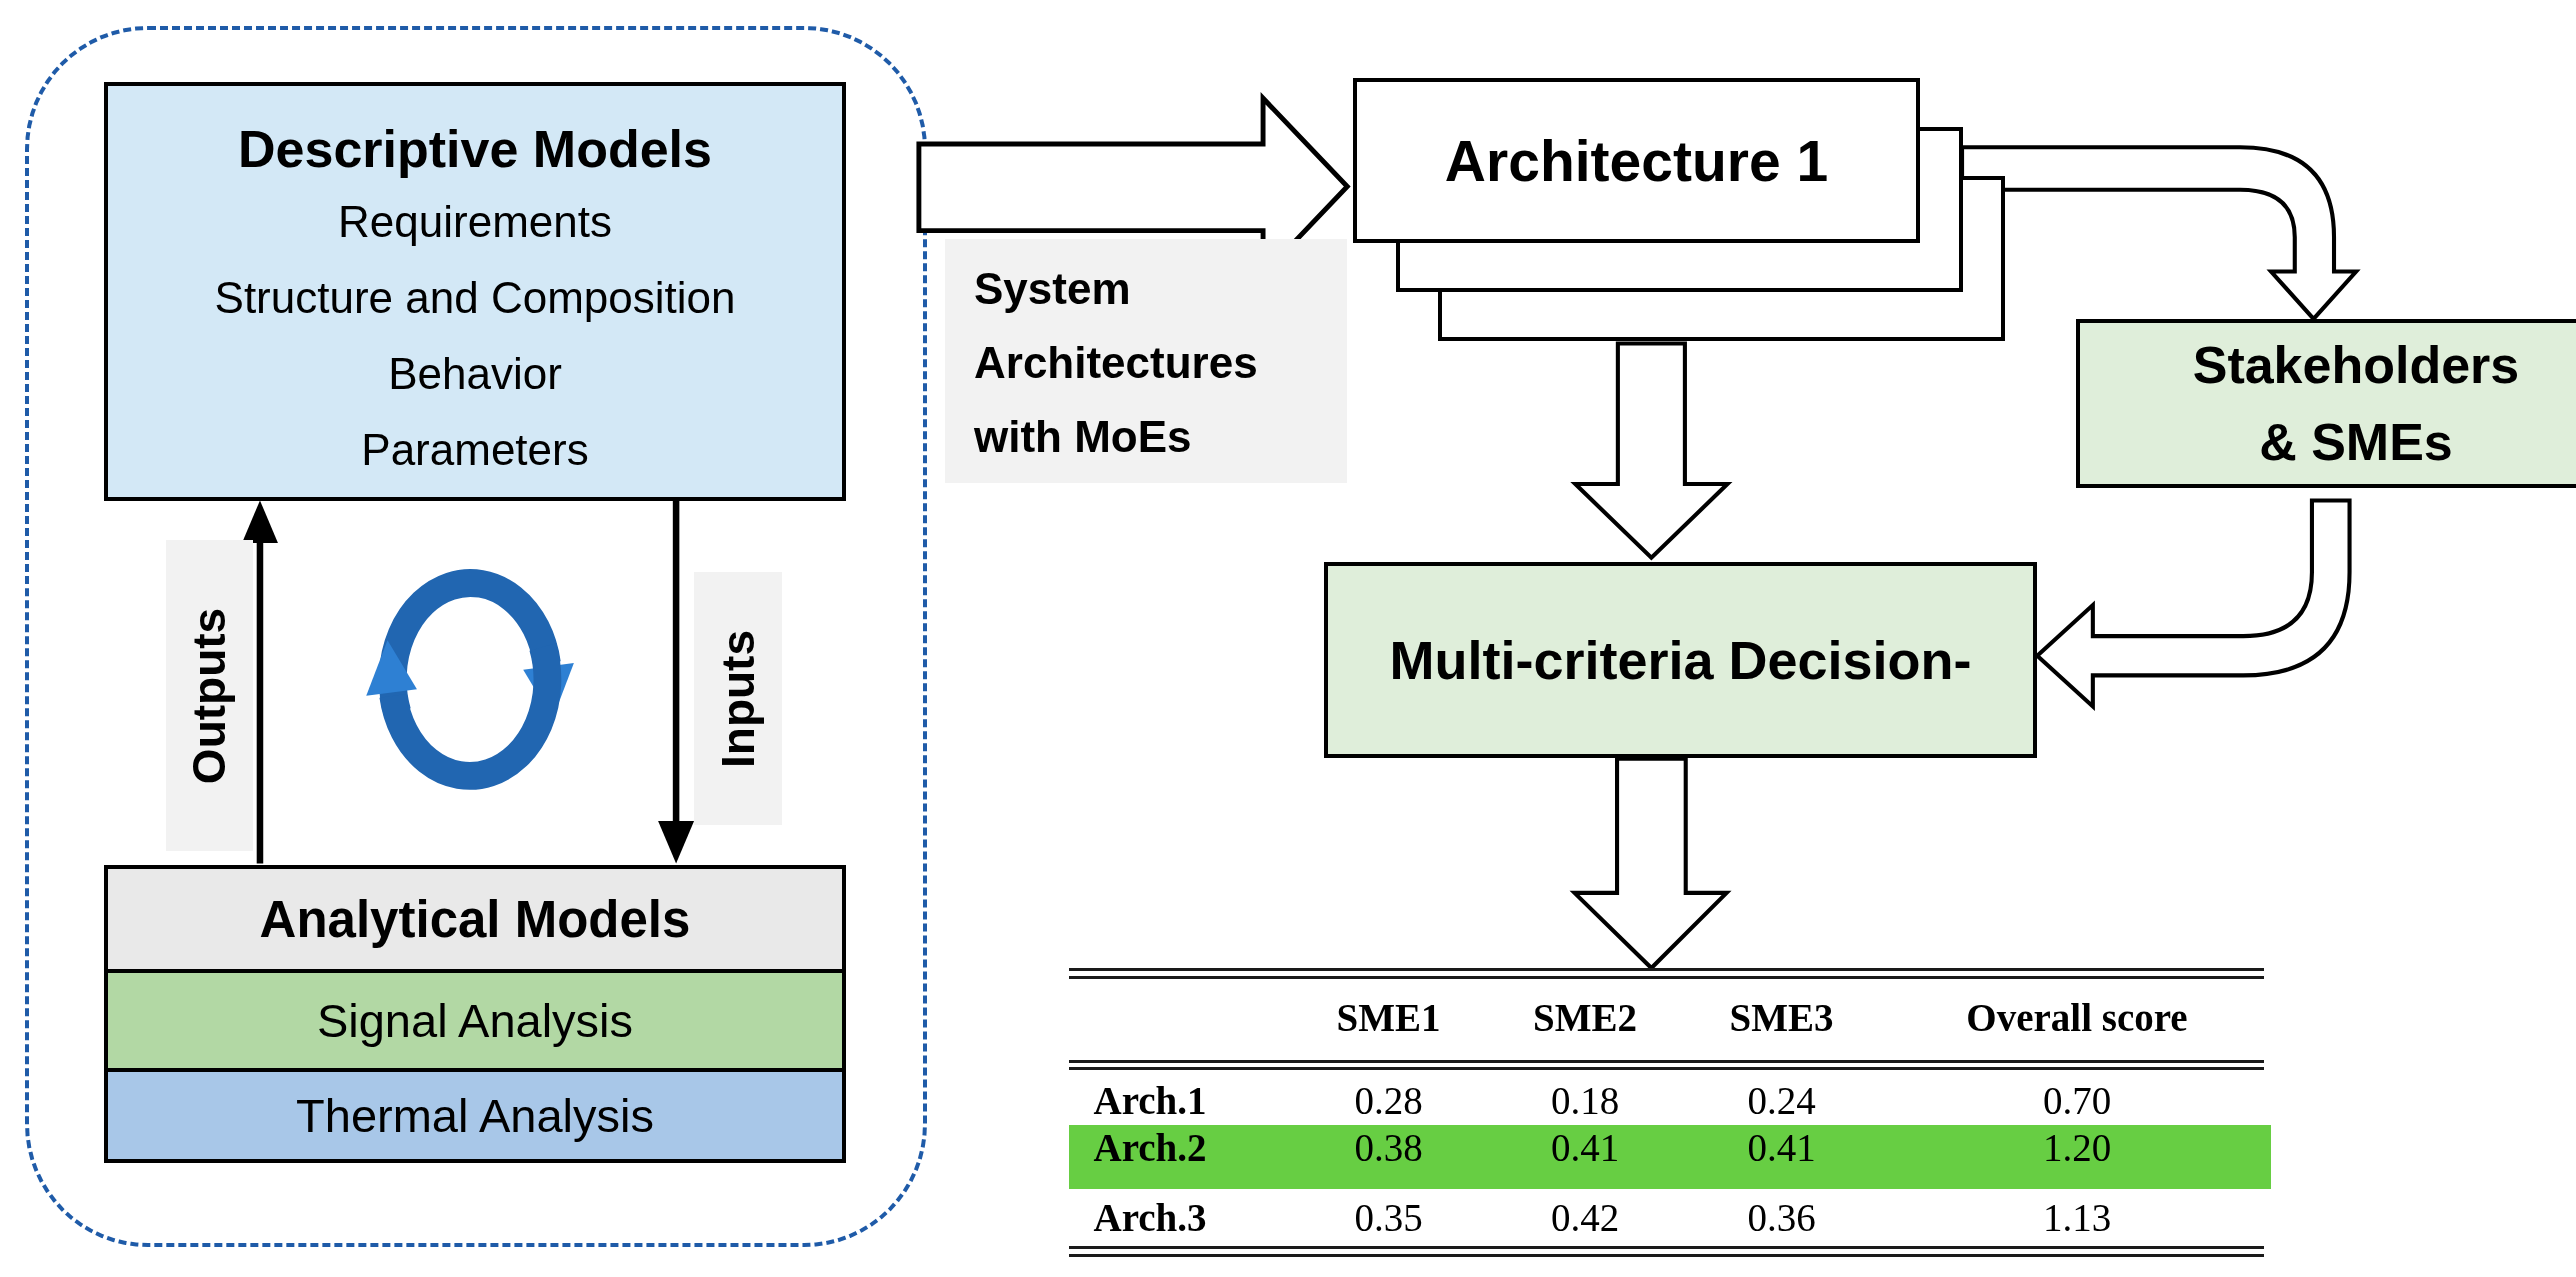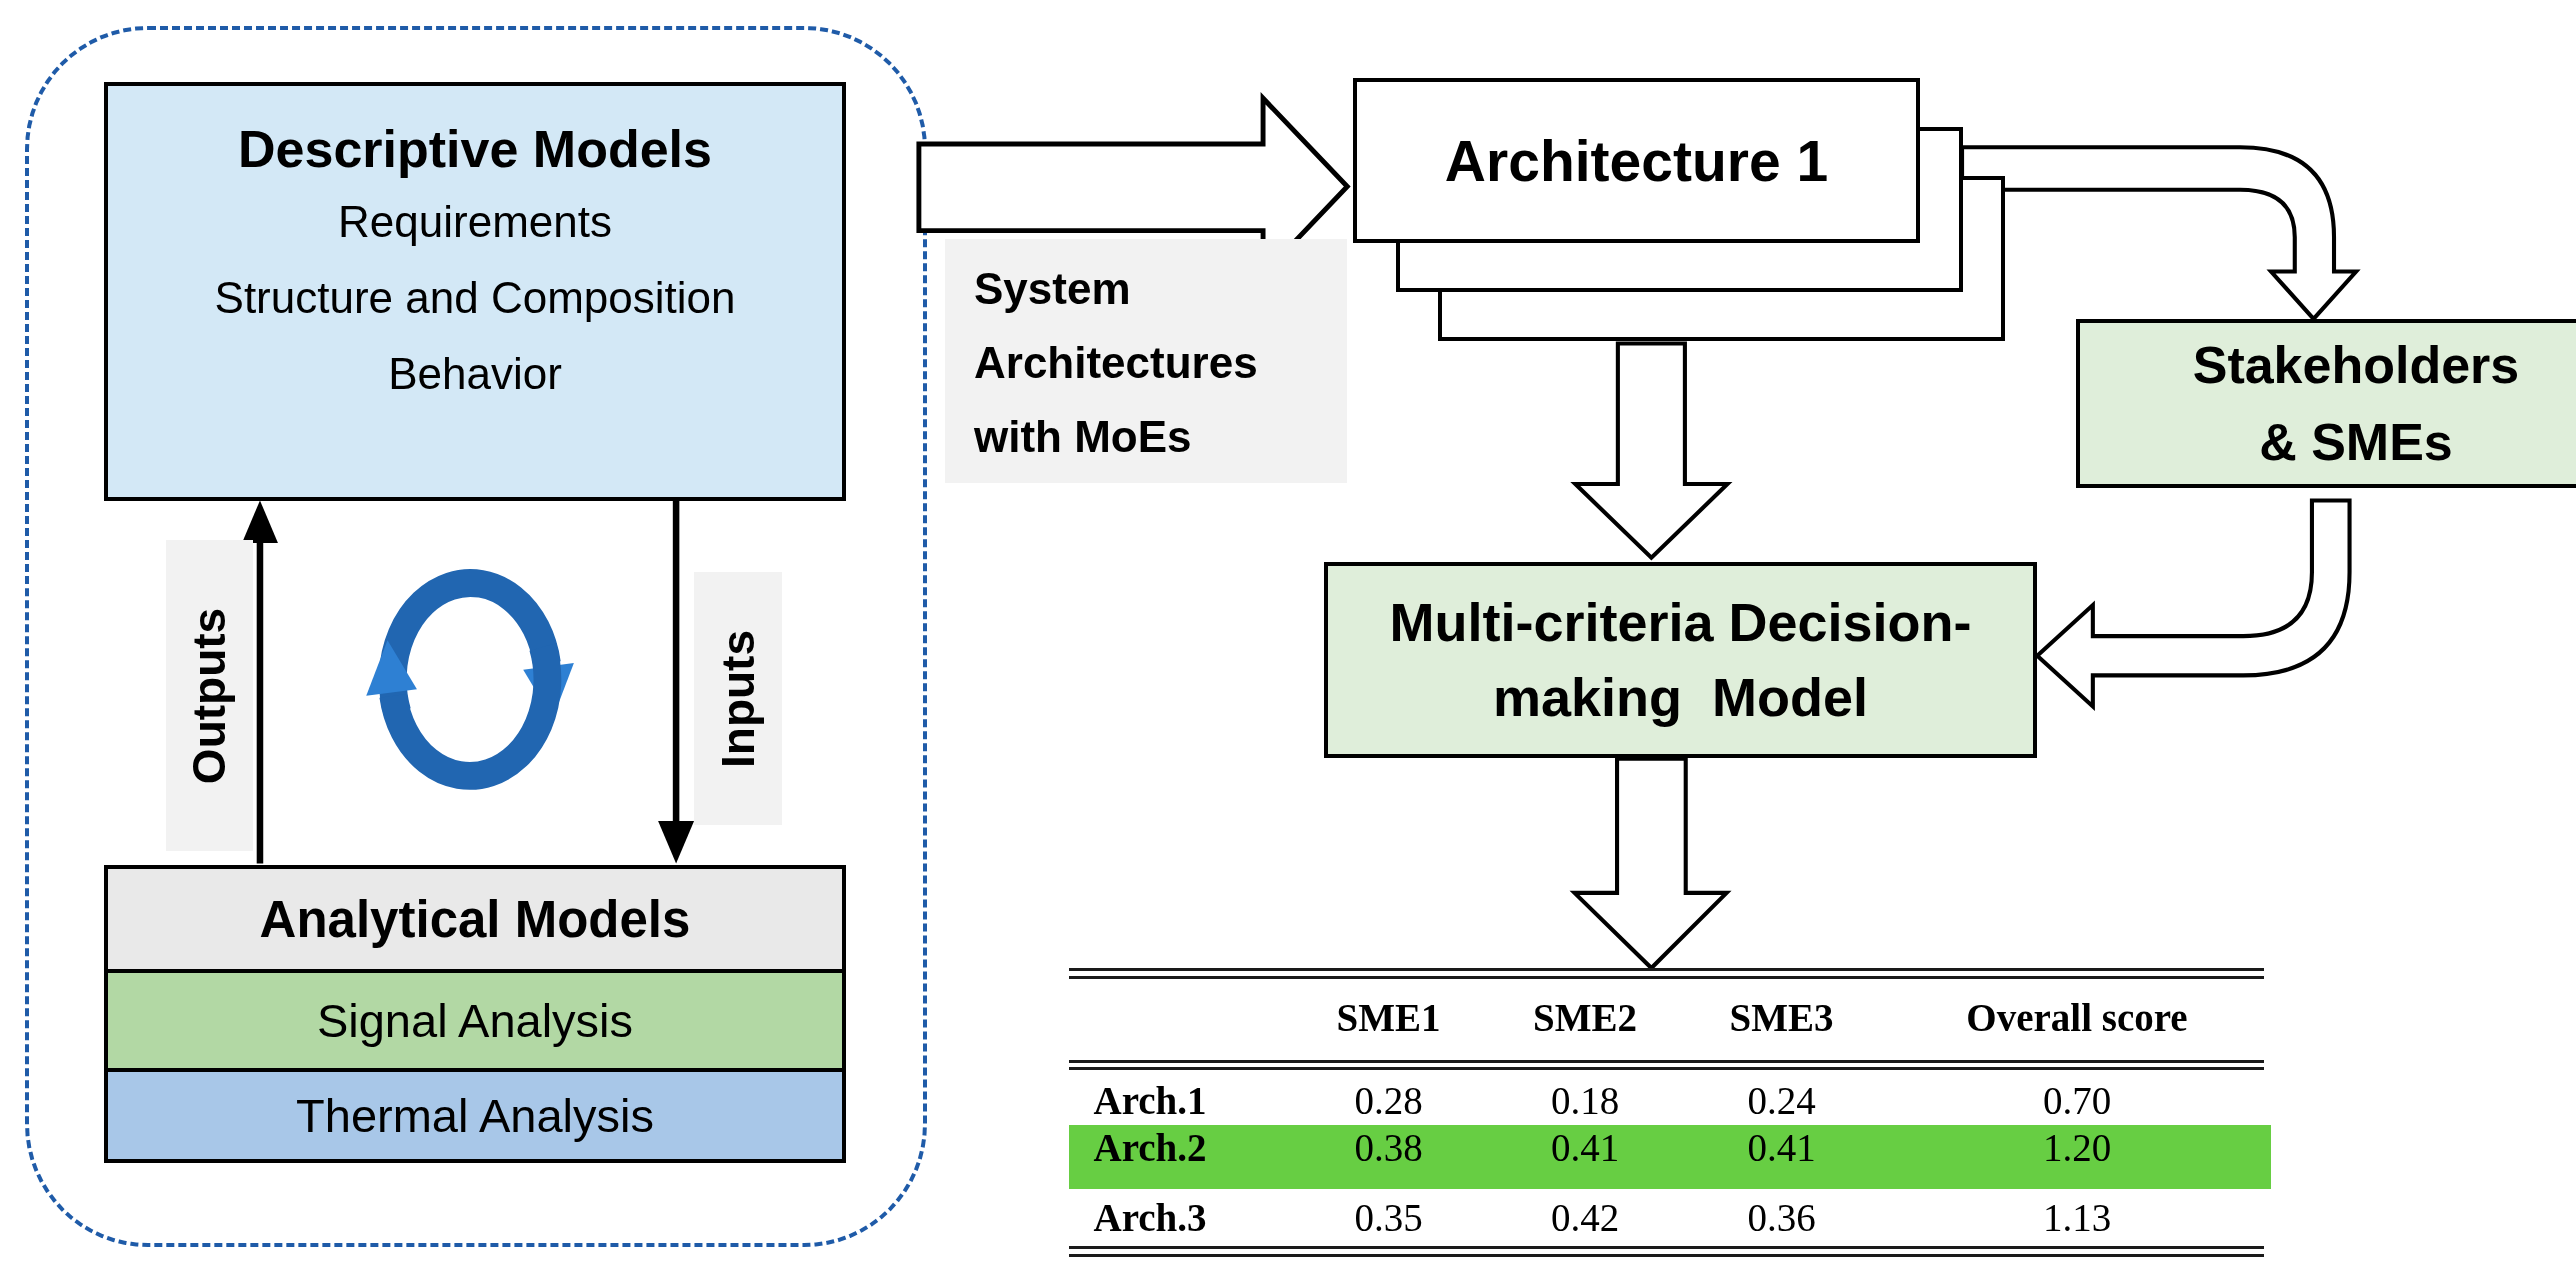--- a/index.html
+++ b/index.html
@@ -88,20 +88,21 @@
       <polygon points="190,136 252,128 226,196" fill="#2e80d3"></polygon>
     </g>
   </g>
 </svg>
 
 <div class="abs descriptive">
   <div class="title">Descriptive Models</div>
   <div class="item">Requirements</div>
   <div class="item">Structure and Composition</div>
   <div class="item">Behavior</div>
+  <div class="item">Parameters</div>
 </div>
 
 <div class="abs vlabel outputs-bg">
   <span>Outputs</span>
 </div>
 <div class="abs vlabel inputs-bg">
   <span>Inputs</span>
 </div>
 
 <div class="abs analytical">
@@ -122,21 +123,20 @@
   <span>Architecture 1</span>
 </div>
 
 <div class="abs greenbox stakeholders">
   <span>Stakeholders</span>
   <span>&amp; SMEs</span>
 </div>
 
 <div class="abs greenbox mcdm">
   <span>Multi-criteria Decision-</span>
-  <span>making  Model</span>
 </div>
 
 <div class="abs rtable">
   <div class="tline" style="top:0;"></div>
   <div class="tline" style="top:8.2px;"></div>
   <div class="hl-band" style="background:#67ce43;"></div>
   <div class="trow thead">
     <div class="c lab"></div>
     <div class="c">SME1</div>
     <div class="c">SME2</div>

